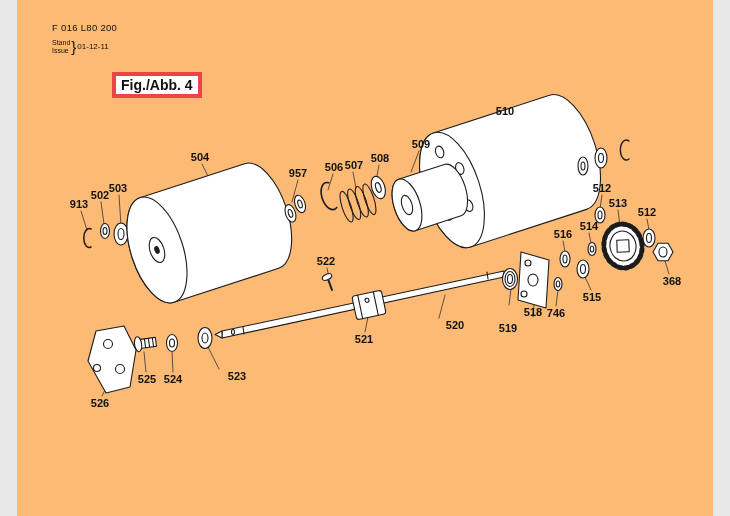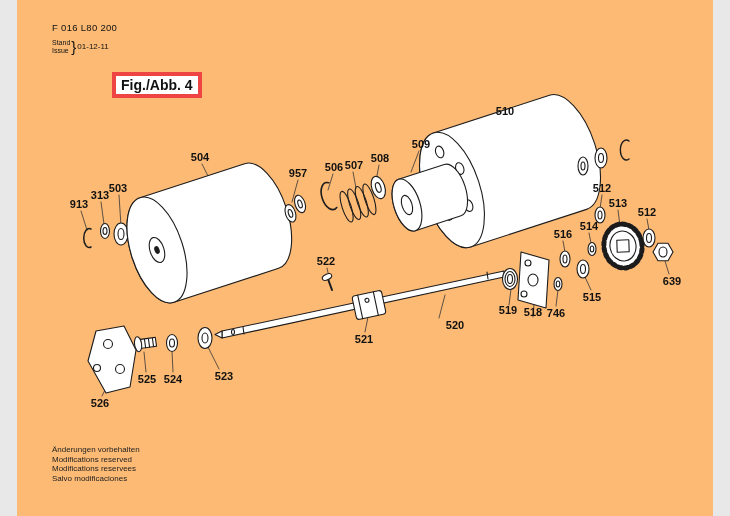--- a/index.html
+++ b/index.html
@@ -233,47 +233,41 @@
     <div class="stand-col">
       <span>Stand</span>
       <span>Issue</span>
     </div>
     <span class="brace">}</span>
     <span class="stand-date">01-12-11</span>
   </div>
   <div class="figbox">Fig./Abb. 4</div>
 
   <span class="part-label" style="left:62px;top:204px">913</span>
-  <span class="part-label" style="left:83px;top:195px">313</span>
+  <span class="part-label" style="left:83px;top:195px">502</span>
   <span class="part-label" style="left:101px;top:188px">503</span>
   <span class="part-label" style="left:183px;top:157px">504</span>
   <span class="part-label" style="left:281px;top:173px">957</span>
   <span class="part-label" style="left:317px;top:167px">506</span>
   <span class="part-label" style="left:337px;top:165px">507</span>
   <span class="part-label" style="left:363px;top:158px">508</span>
   <span class="part-label" style="left:404px;top:144px">509</span>
   <span class="part-label" style="left:488px;top:111px">510</span>
-  <span class="part-label" style="left:655px;top:281px">639</span>
+  <span class="part-label" style="left:655px;top:281px">368</span>
   <span class="part-label" style="left:585px;top:188px">512</span>
   <span class="part-label" style="left:601px;top:203px">513</span>
   <span class="part-label" style="left:630px;top:212px">512</span>
   <span class="part-label" style="left:572px;top:226px">514</span>
   <span class="part-label" style="left:575px;top:297px">515</span>
   <span class="part-label" style="left:546px;top:234px">516</span>
   <span class="part-label" style="left:539px;top:313px">746</span>
   <span class="part-label" style="left:516px;top:312px">518</span>
-  <span class="part-label" style="left:491px;top:310px">519</span>
+  <span class="part-label" style="left:491px;top:328px">519</span>
   <span class="part-label" style="left:438px;top:325px">520</span>
   <span class="part-label" style="left:347px;top:339px">521</span>
   <span class="part-label" style="left:309px;top:261px">522</span>
-  <span class="part-label" style="left:207px;top:376px">523</span>
+  <span class="part-label" style="left:220px;top:376px">523</span>
   <span class="part-label" style="left:156px;top:379px">524</span>
   <span class="part-label" style="left:130px;top:379px">525</span>
   <span class="part-label" style="left:83px;top:403px">526</span>
 
-  <div class="ftr">
-    <div>Änderungen vorbehalten</div>
-    <div>Modifications reserved</div>
-    <div>Modifications reservees</div>
-    <div>Salvo modificaciones</div>
-  </div>
 
 </div>
 
 </body></html>

